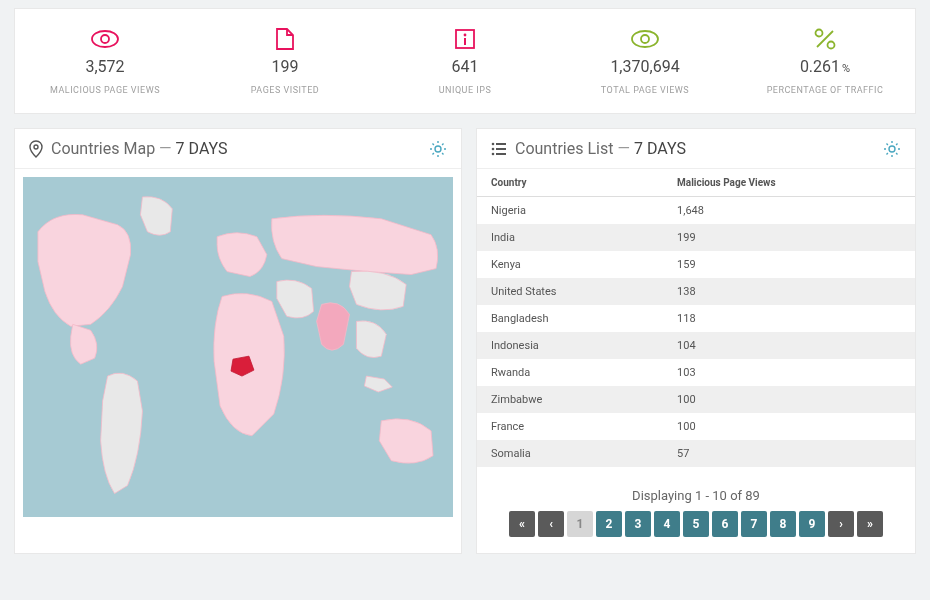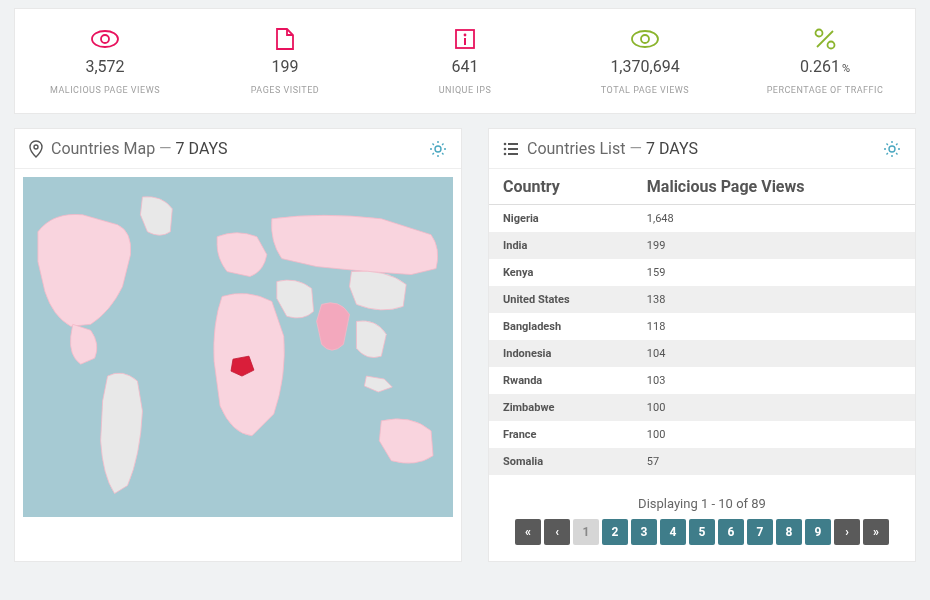--- a/index.html
+++ b/index.html
@@ -3,41 +3,41 @@
 <meta charset="utf-8">
 <style>
 *{box-sizing:border-box;margin:0;padding:0}
 body{font-family:-apple-system,BlinkMacSystemFont,"Segoe UI",Roboto,sans-serif;background:#f0f2f3;width:930px;padding:0}
 .stats-row{display:flex;background:#fff;margin:8px 14px 14px;border:1px solid #e8e8e8}
 .stat{flex:1;text-align:center;padding:18px 8px}
 .stat-icon{height:24px;display:flex;justify-content:center;align-items:center;margin-bottom:6px}
 .stat-value{font-size:16px;color:#4a4a4a;font-weight:400;margin-bottom:9px}
 .stat-label{font-size:9px;color:#a0a0a0;letter-spacing:.5px;text-transform:uppercase}
 .pct-unit{font-size:11px;margin-left:2px}
-.panels{display:flex;gap:26px;margin:0 14px}
+.panels{display:flex;gap:14px;margin:0 14px}
 .panel{background:#fff;border:1px solid #e8e8e8;flex:1}
 .panel-left{flex:0 0 448px}
 .panel-right{flex:1}
 .panel-head{display:flex;align-items:center;padding:10px 14px;border-bottom:1px solid #eee}
 .panel-head .ph-icon{margin-right:8px;color:#555;display:inline-flex}
 .panel-head .ph-title{color:#6a6a6a;font-size:16px;font-weight:400}
 .panel-head .ph-dash{color:#999;margin:0 4px}
 .panel-head .ph-days{color:#444;font-weight:400;font-size:16px}
 .panel-head .ph-gear{margin-left:auto;color:#4aa7c0;cursor:pointer;display:inline-flex}
 .map-wrap{position:relative;background:#a6cad3;height:340px;margin:8px}
 .zoom-ctrl{position:absolute;top:6px;left:6px;background:#fff;border:1px solid #aaa;border-radius:3px;overflow:hidden}
 .zoom-btn{width:22px;height:20px;display:flex;align-items:center;justify-content:center;font-size:16px;font-weight:700;color:#333;background:#fff;cursor:pointer;user-select:none}
 .zoom-btn:first-child{border-bottom:1px solid #aaa}
 .worldmap{position:absolute;inset:0}
 .tbl{width:100%;border-collapse:collapse;font-size:12px}
-.tbl th{text-align:left;padding:8px 14px;color:#555;background:#fff;border-bottom:1px solid #ddd;font-weight:700;font-size:16px}
+.tbl th{text-align:left;padding:8px 14px;color:#555;background:#fff;border-bottom:1px solid #ddd;font-weight:700;font-size:10px}
 .tbl td{padding:7px 14px;color:#555;font-size:11px}
 .tbl tr.odd td{background:#fff}
 .tbl tr.even td{background:#efefef}
-.tbl td.cname{font-weight:700}
+.tbl td.cname{font-weight:400}
 .pager-wrap{text-align:center;padding:21px 0 16px}
 .pager-label{color:#666;font-size:13px;margin-bottom:8px}
 .pager{display:inline-flex;gap:3px}
 .pg{width:26px;height:26px;background:#3f7d8a;color:#fff;display:flex;align-items:center;justify-content:center;font-size:12px;font-weight:700;cursor:pointer;border-radius:2px}
 .pg.current{background:#d6d6d6;color:#888;cursor:default}
 .pg.nav{background:#5a5a5a}
 </style>
 </head>
 <body>
 

